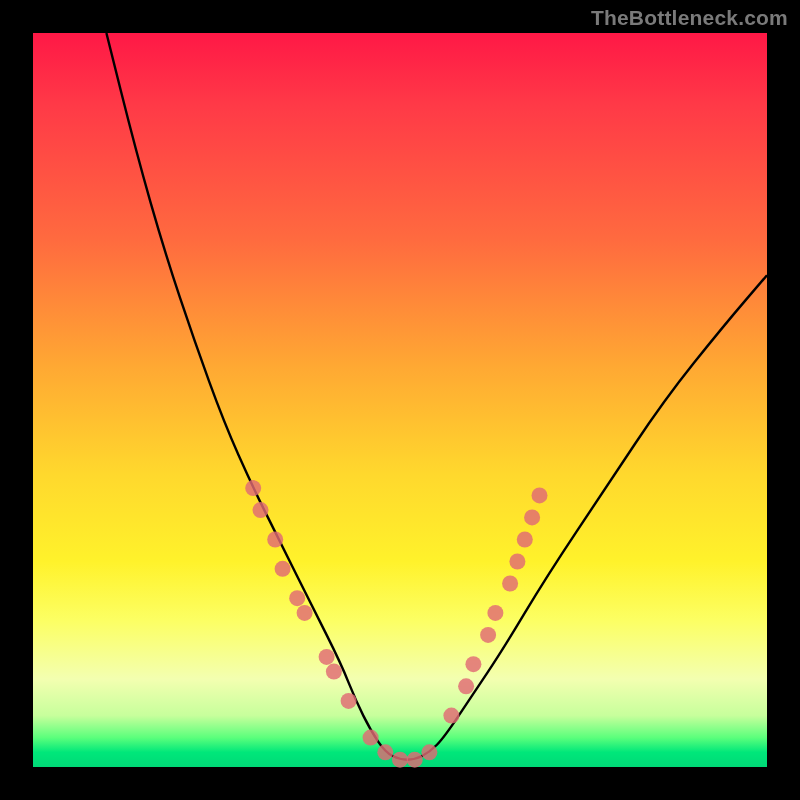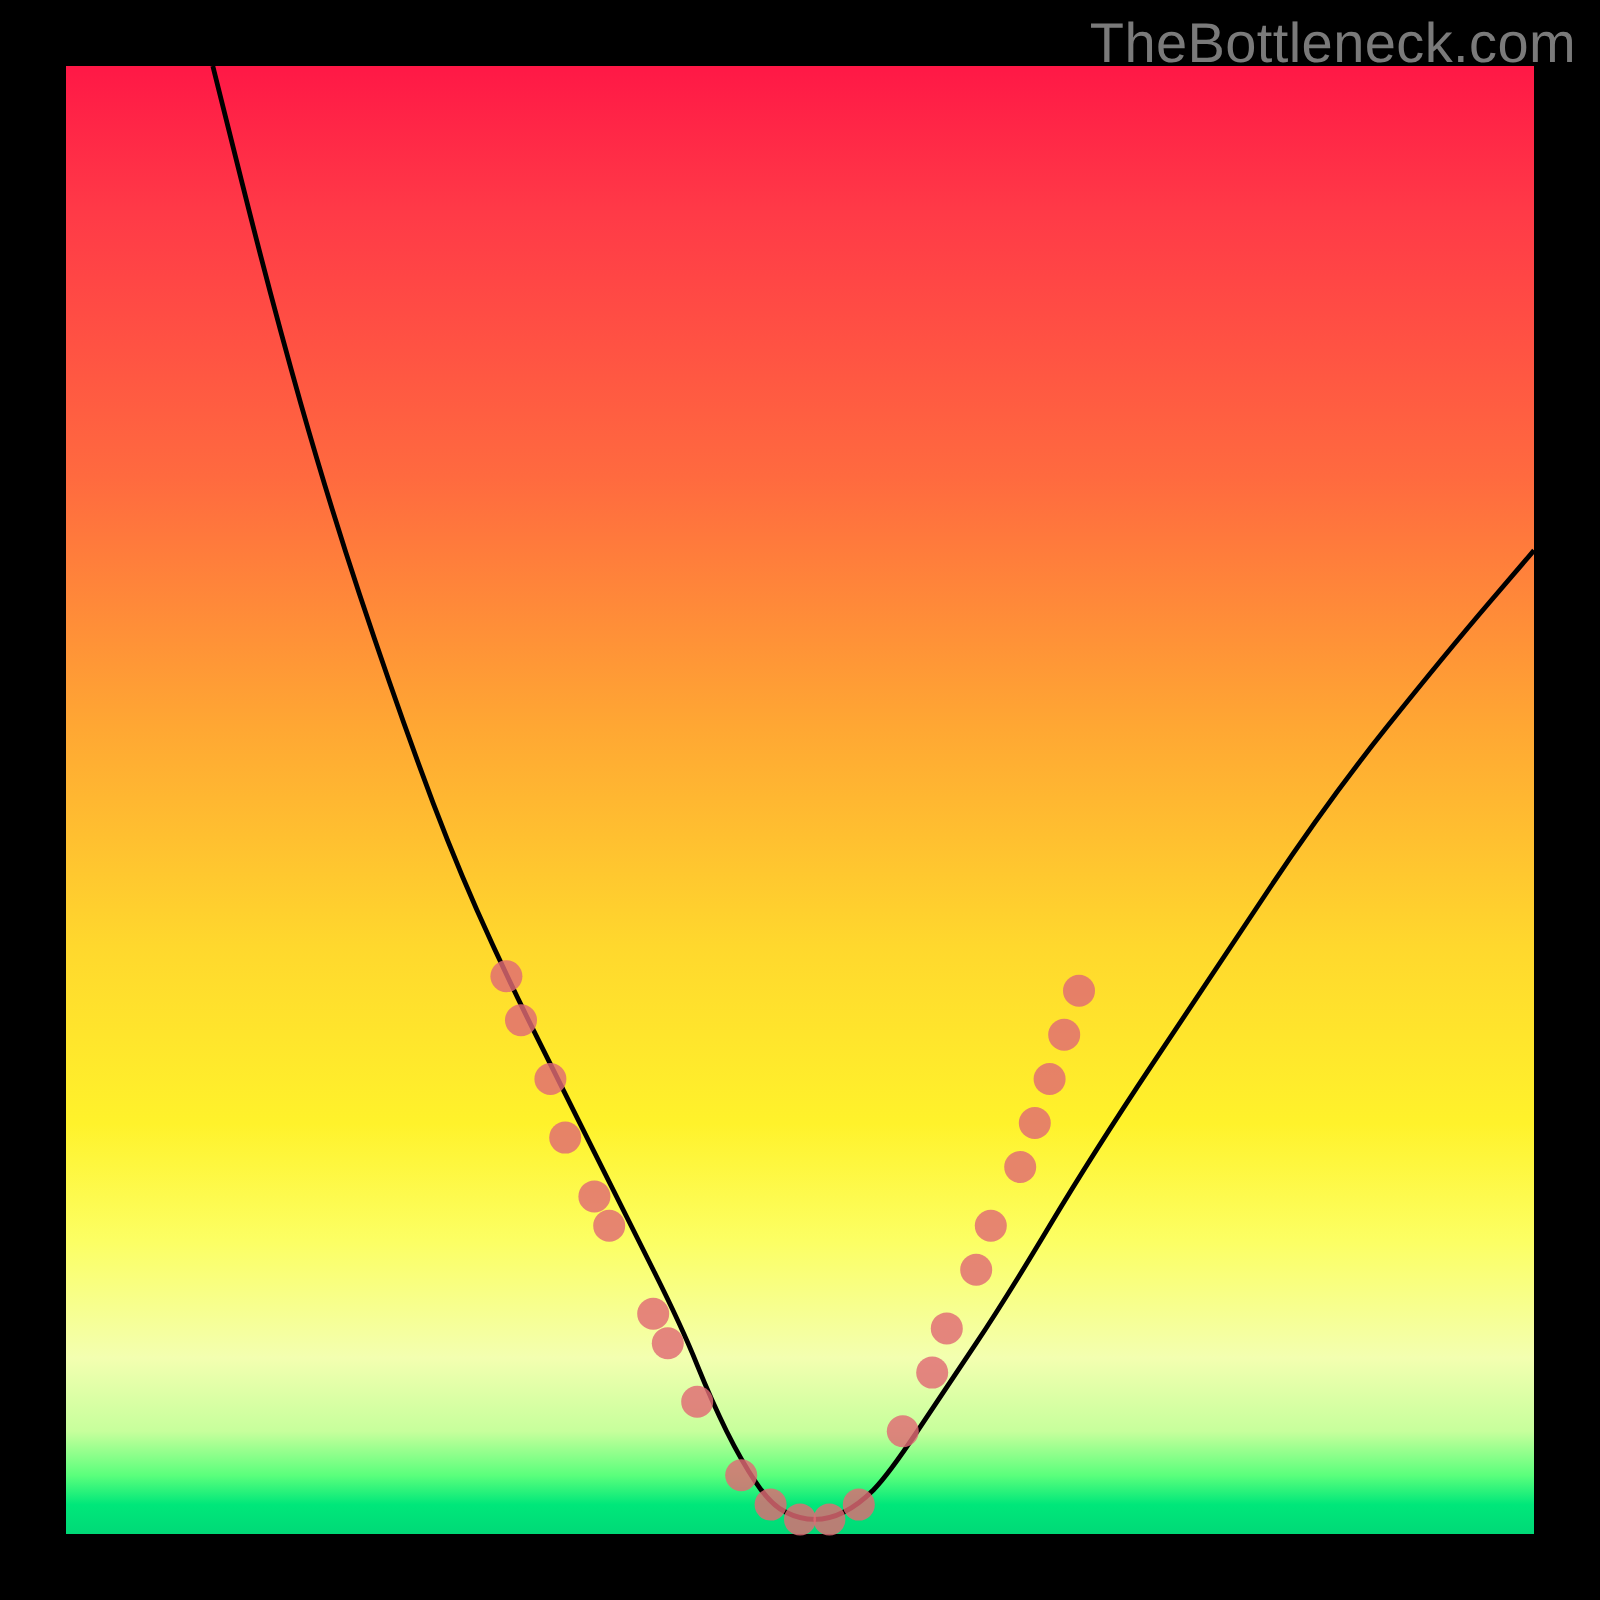--- a/index.html
+++ b/index.html
@@ -40,23 +40,23 @@
       #5bff7c 96%,
       #00e77a 98%,
       #00d977 100%
     );
   }
   .watermark {
     position: absolute;
     top: 6px;
     right: 12px;
     color: #7a7a7a;
-    font-size: 28px;
+    font-size: 21px;
     letter-spacing: 0.2px;
-    font-weight: 400;
+    font-weight: 700;
   }
   svg.curve {
     position: absolute;
     left: 0;
     top: 0;
     width: 734px;
     height: 734px;
     overflow: visible;
   }
   .dot {

